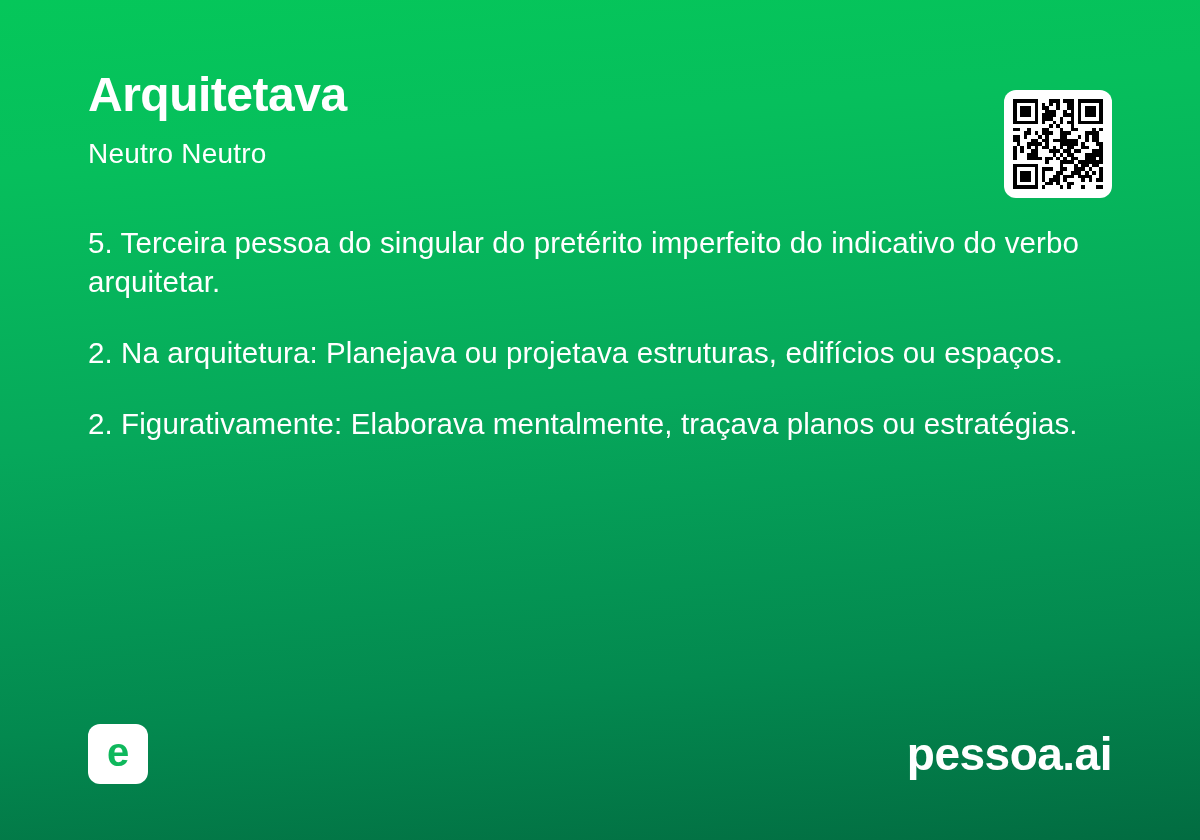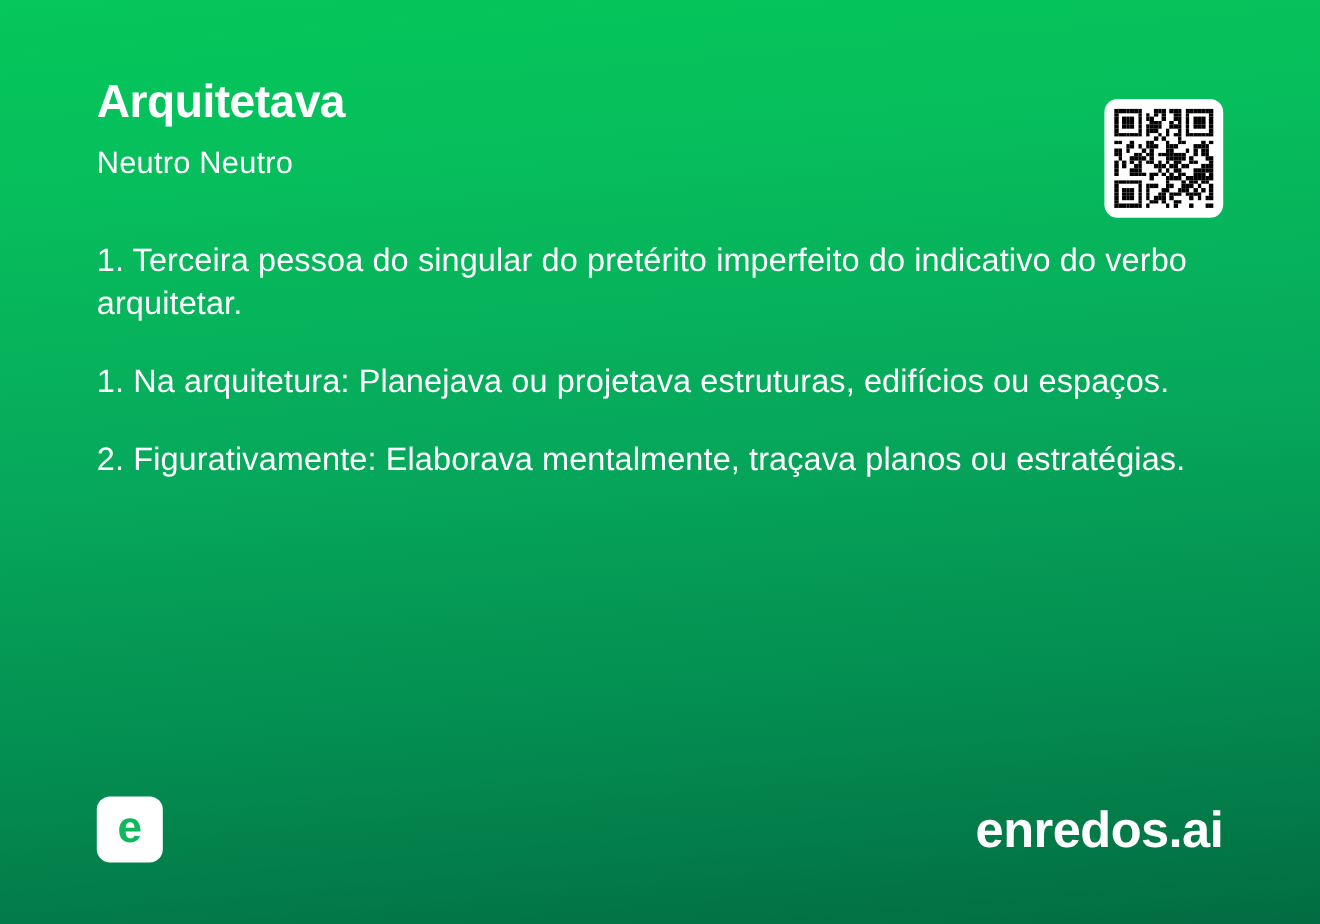--- a/index.html
+++ b/index.html
@@ -18,21 +18,21 @@
     overflow: hidden;
     background: linear-gradient(175deg, #05c75a 0%, #06bf5c 18%, #06a85b 48%, #03894f 78%, #026c41 100%);
   }
   .card-inner {
     position: absolute;
     inset: 0;
     padding: 70px 88px 0 88px;
     box-sizing: border-box;
   }
   .headline {
-    font-size: 42px;
+    font-size: 48px;
     font-weight: 700;
     letter-spacing: -0.5px;
     color: #ffffff;
     line-height: 1.05;
     margin: 0;
     padding: 0;
   }
   .subtitle {
     font-size: 28px;
     font-weight: 500;
@@ -112,22 +112,22 @@
 </head>
 <body>
 
 <div class="card">
   <div class="card-inner">
 
     <h1 class="headline">Arquitetava</h1>
     <div class="subtitle">Neutro Neutro</div>
 
     <div class="definitions">
-      <p class="definition">1. Terceira pessoa do singular do pretérito imperfeito do indicativo do verbo arquitetar.</p>
-      <p class="definition">1. Na arquitetura: Planejava ou projetava estruturas, edifícios ou espaços.</p>
+      <p class="definition">5. Terceira pessoa do singular do pretérito imperfeito do indicativo do verbo arquitetar.</p>
+      <p class="definition">2. Na arquitetura: Planejava ou projetava estruturas, edifícios ou espaços.</p>
       <p class="definition">2. Figurativamente: Elaborava mentalmente, traçava planos ou estratégias.</p>
     </div>
   </div>
 
   <div class="qr">
     <div class="qr-grid" id="qr-grid">
         <i style="grid-area: 1 / 1;"></i>
         <i style="grid-area: 1 / 2;"></i>
         <i style="grid-area: 1 / 3;"></i>
         <i style="grid-area: 1 / 4;"></i>
@@ -452,15 +452,15 @@
         <i style="grid-area: 25 / 14;"></i>
         <i style="grid-area: 25 / 16;"></i>
         <i style="grid-area: 25 / 20;"></i>
         <i style="grid-area: 25 / 24;"></i>
         <i style="grid-area: 25 / 25;"></i>
       </div>
   </div>
 
   <div class="footer">
     <div class="logo-mark">e</div>
-    <div class="brand">enredos.ai</div>
+    <div class="brand">pessoa.ai</div>
   </div>
 </div>
 
 </body></html>

